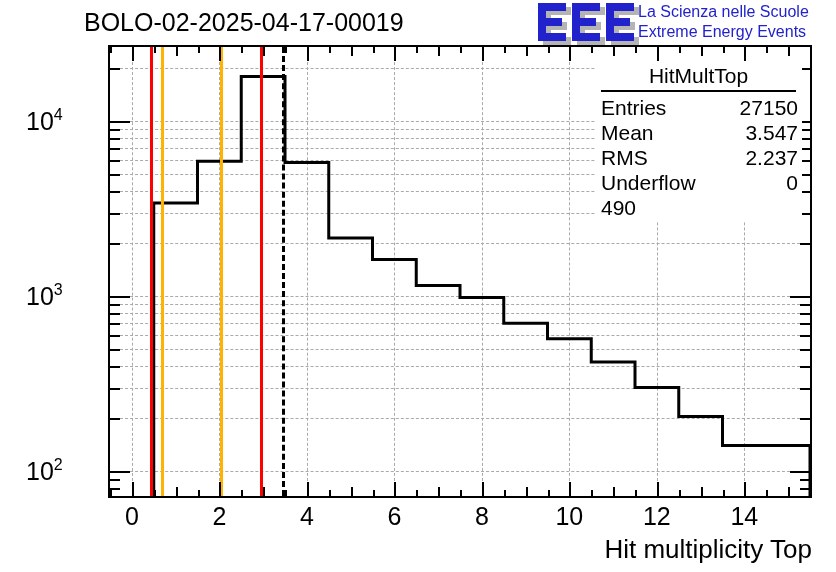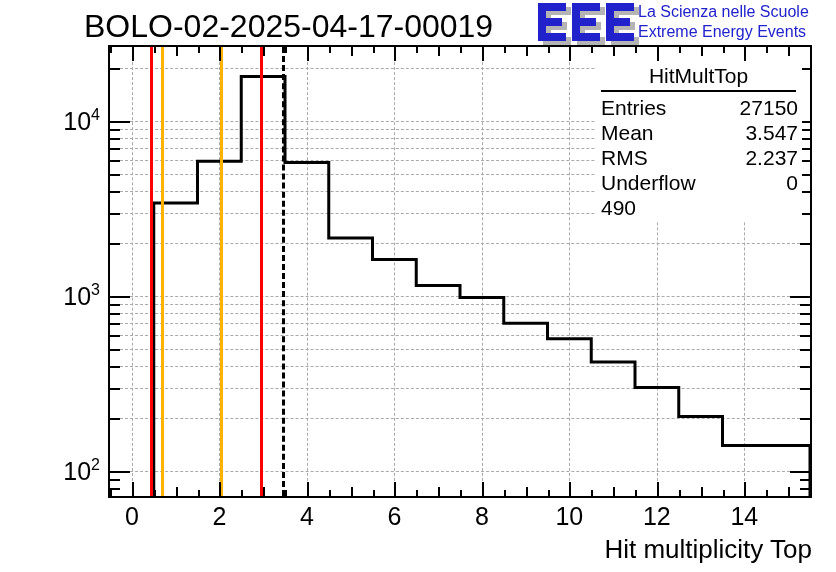--- a/index.html
+++ b/index.html
@@ -17,21 +17,21 @@
     height: 572px;
     background: #ffffff;
     overflow: hidden;
   }
 
   
   .hist-title {
     position: absolute;
     left: 84px;
     top: 8px;
-    font-size: 32px;
+    font-size: 25px;
     color: #000000;
     white-space: nowrap;
     letter-spacing: 0px;
   }
 
   
   .eee-logo {
     position: absolute;
     left: 538px;
     top: 2px;
@@ -132,21 +132,20 @@
     font-size: 25px;
     color: #000;
     text-align: center;
     transform: translateX(-50%);
     white-space: nowrap;
   }
   .ylab {
     position: absolute;
     font-size: 25px;
     color: #000;
-    text-align: right;
     transform: translateY(-50%);
     white-space: nowrap;
   }
   .ylab sup {
     font-size: 16px;
     vertical-align: super;
     line-height: 0;
   }
   .axis-title-x {
     position: absolute;

